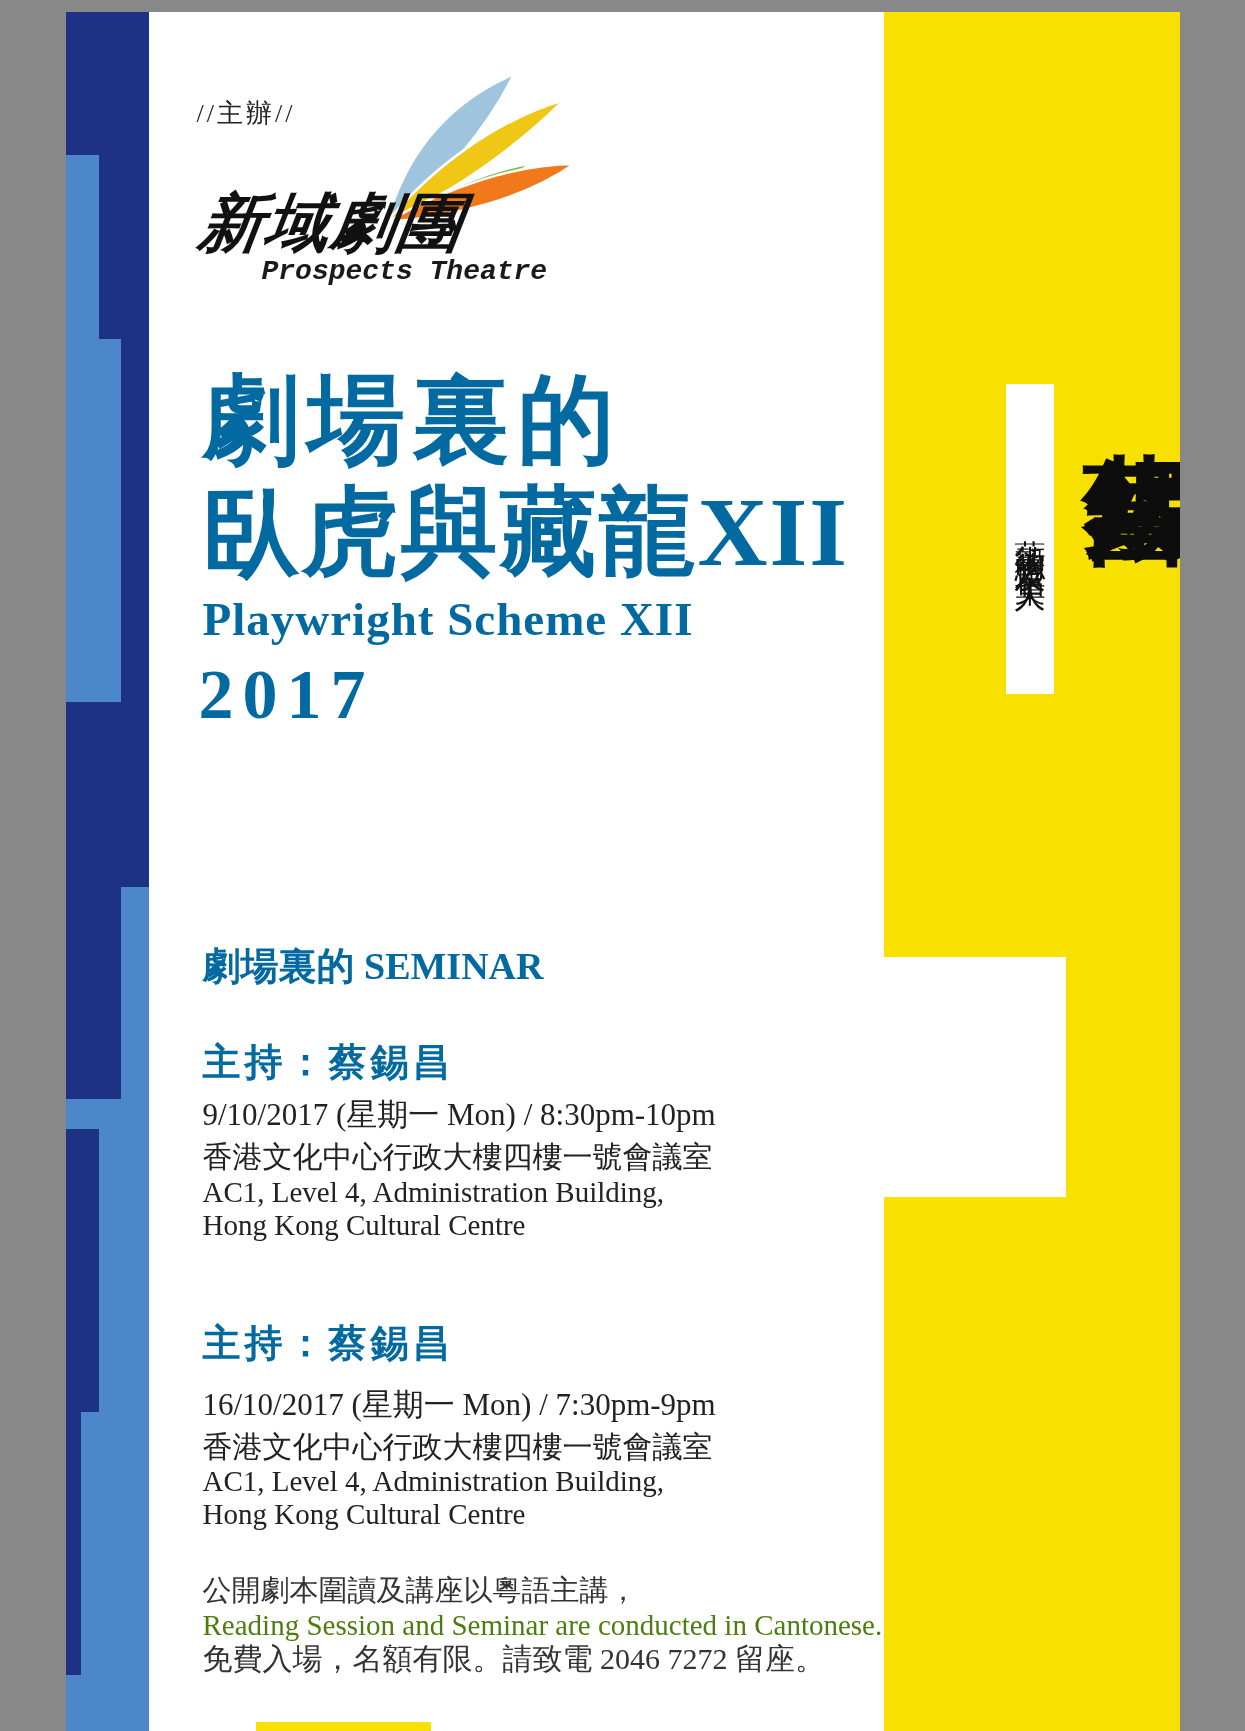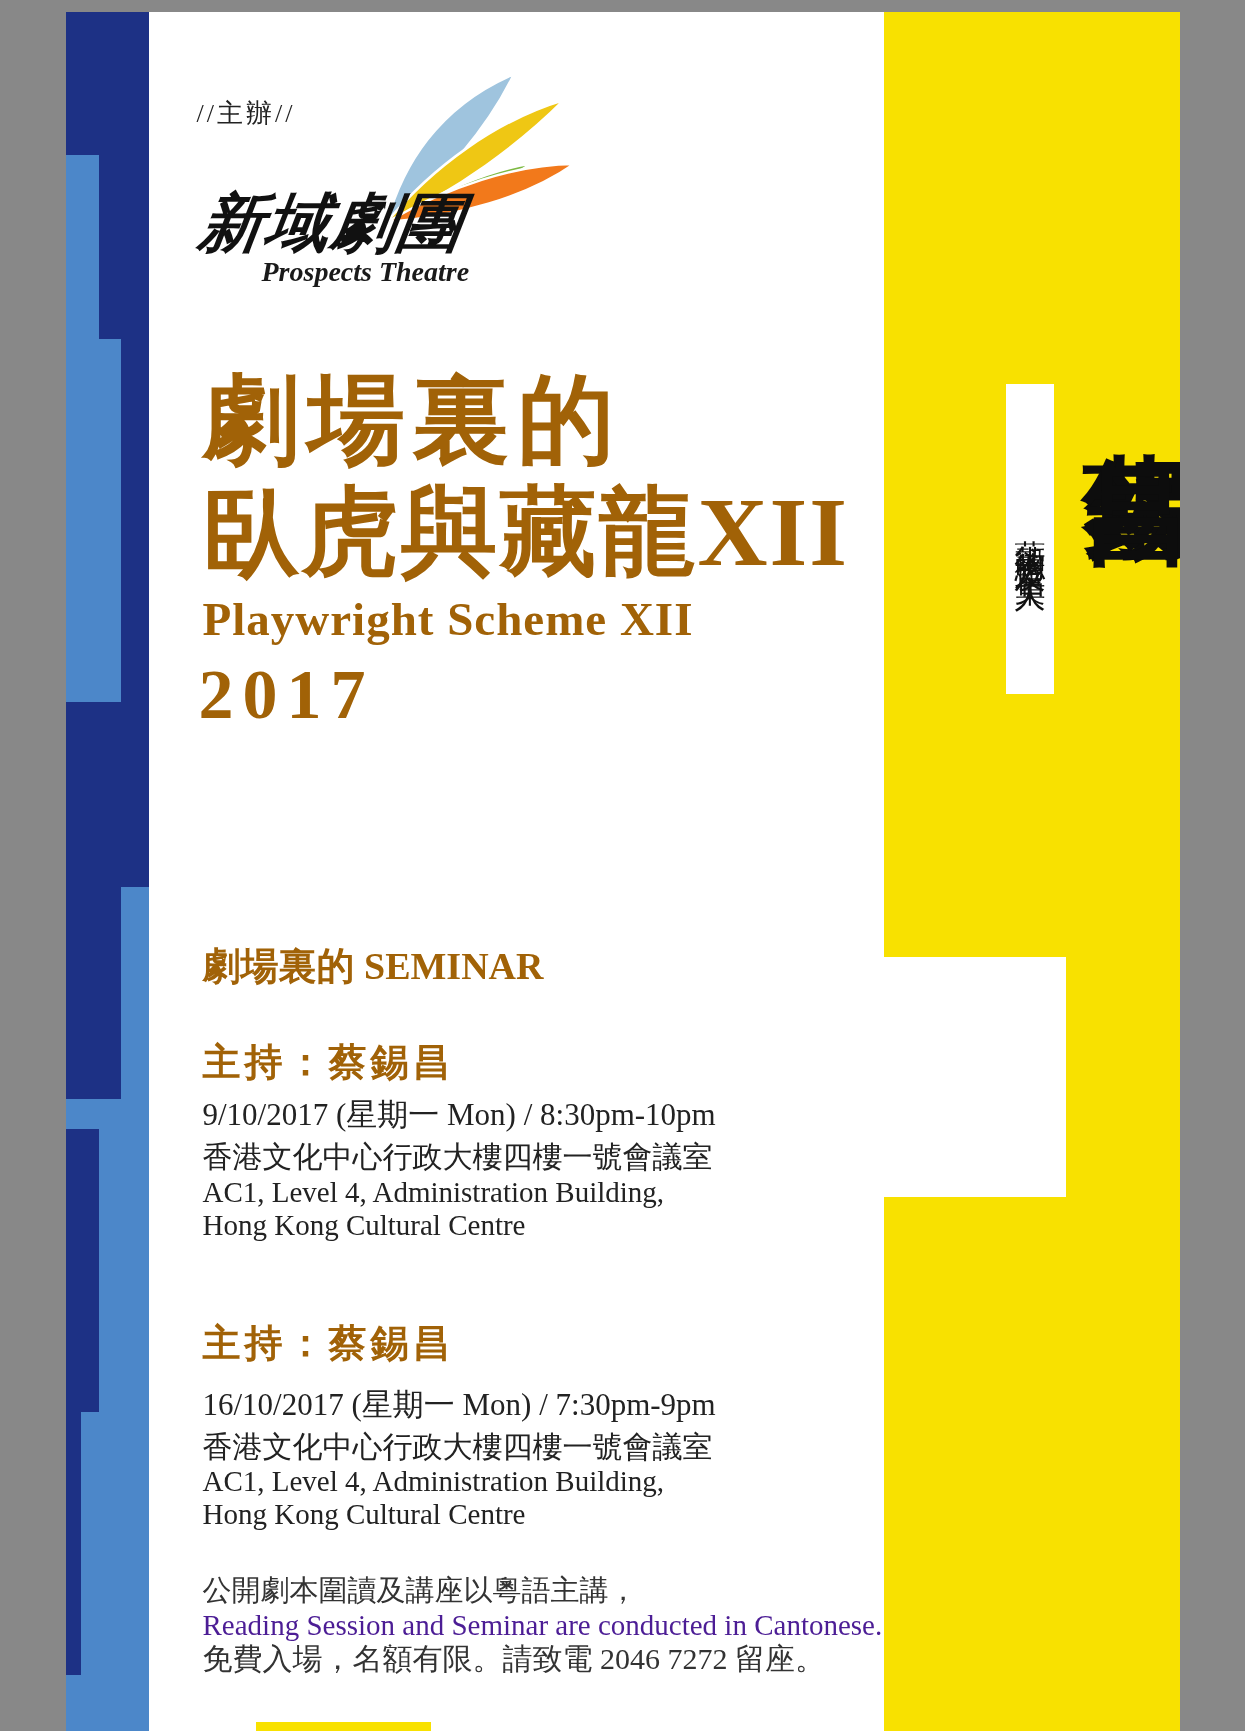--- a/index.html
+++ b/index.html
@@ -40,24 +40,24 @@
   }
   
   .organizer-label{left:131px;top:84px;font-size:26px;letter-spacing:3px;color:#222;}
   .logo-svg{left:296px;top:60px;}
   .troupe-zh{
     left:134px;top:168px;font-size:64px;font-weight:900;color:#111;
     font-style:italic;transform:skewX(-8deg);letter-spacing:2px;white-space:nowrap;
   }
   .troupe-en{
     left:196px;top:244px;font-size:28px;font-style:italic;font-weight:600;
-    font-family:Liberation Serif, serif;color:#1a1a1a;white-space:nowrap;
+    font-family:Liberation Mono, monospace;color:#1a1a1a;white-space:nowrap;
   }
   
-  .red{color:#a16207;text-align:right;}
+  .red{color:#0369a1;text-align:right;}
   .t1{left:137px;top:360px;font-size:97px;font-weight:700;letter-spacing:8px;line-height:1;white-space:nowrap;}
   .t2{left:137px;top:472px;font-size:97px;font-weight:700;letter-spacing:2px;line-height:1;white-space:nowrap;}
   .t3{left:137px;top:584px;font-size:47px;font-weight:700;letter-spacing:1px;line-height:1;white-space:nowrap;}
   .t4{left:133px;top:648px;font-size:70px;font-weight:700;letter-spacing:9px;line-height:1;white-space:nowrap;font-family:Liberation Serif, serif;}
   
   .rhead{font-size:38px;font-weight:700;line-height:1.15;white-space:nowrap;}
   .body-line{font-size:30px;color:#222;line-height:1.2;white-space:nowrap;}
   .s-head{left:137px;top:933px;}
   .s-topic{left:130px;top:981px;font-size:36px;}
   .s-host{left:137px;top:1029px;letter-spacing:4px;}
@@ -66,21 +66,21 @@
   .s-en1{left:137px;top:1163px;font-size:29px;}
   .s-en2{left:137px;top:1196px;font-size:29px;}
   .r-head{left:137px;top:1260px;}
   .r-host{left:137px;top:1310px;letter-spacing:4px;}
   .r-date{left:137px;top:1374px;font-size:31px;}
   .r-venue-zh{left:137px;top:1417px;}
   .r-en1{left:137px;top:1452px;font-size:29px;}
   .r-en2{left:137px;top:1485px;font-size:29px;}
   
   .f1{left:137px;top:1561px;font-size:29px;color:#333;}
-  .f2{left:137px;top:1596px;font-size:29px;color:#4c1d95;}
+  .f2{left:137px;top:1596px;font-size:29px;color:#4d7c0f;}
   .f3{left:137px;top:1629px;font-size:30px;color:#333;}
 </style>
 </head>
 <body>
 
 <div class="poster">
 
   <div class="abs navy navy-base"></div>
   <div class="abs steel lt-a"></div>
   <div class="abs steel lt-b"></div>

